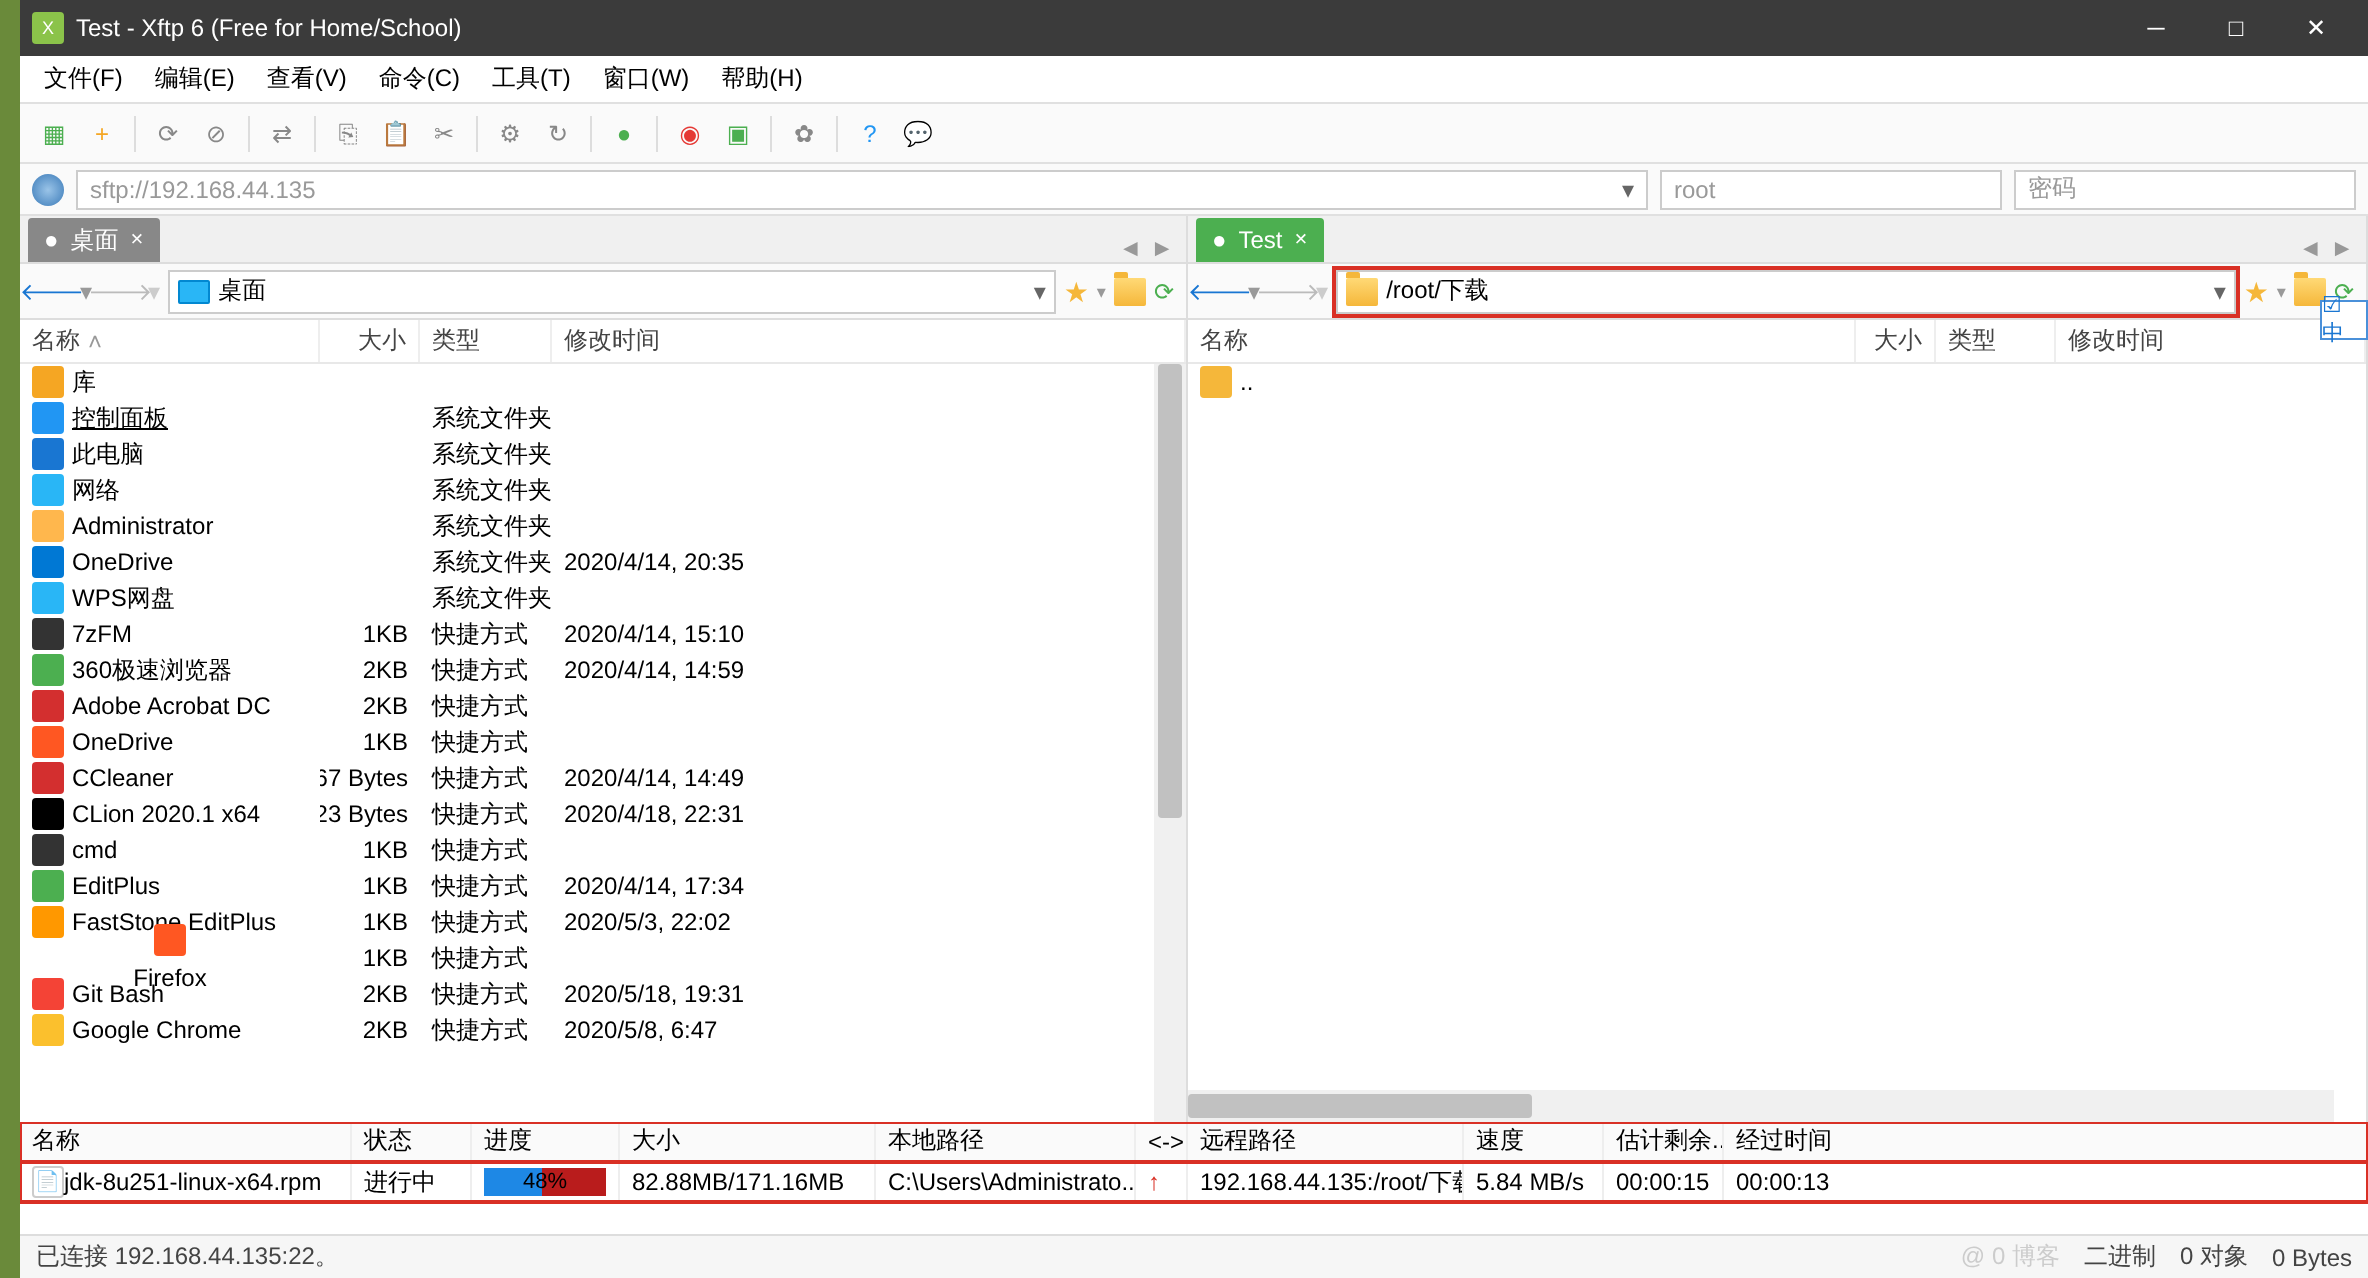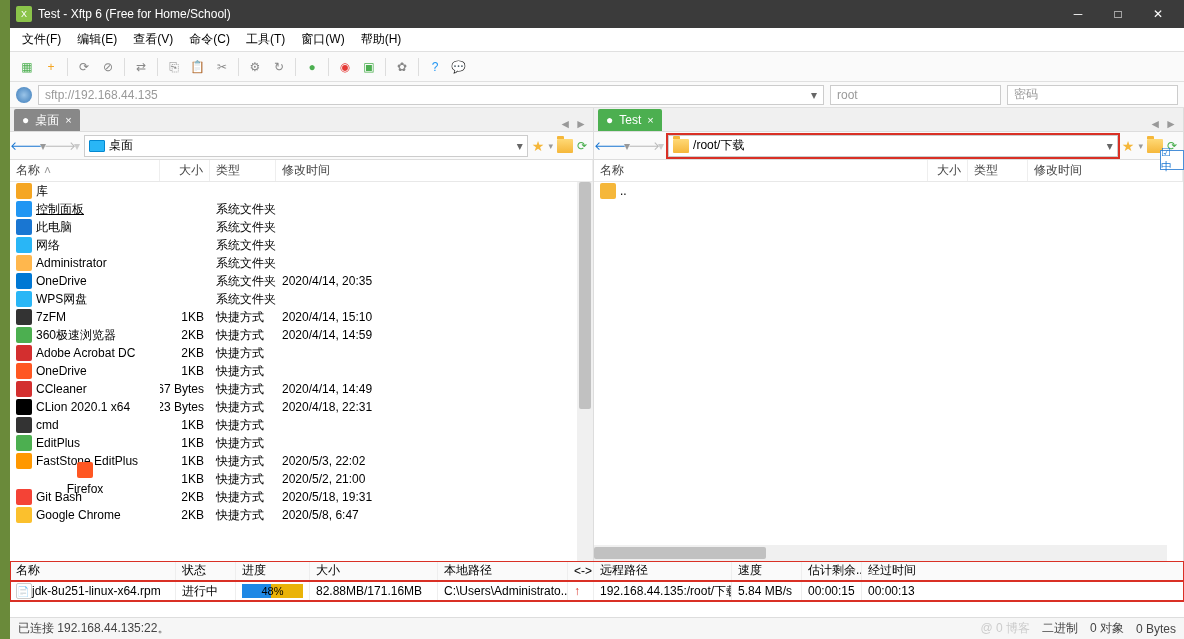--- a/index.html
+++ b/index.html
@@ -49,21 +49,21 @@
 .scrolly .thumb { position:absolute; left:2px; right:2px; top:0; height:60%; background:#c1c1c1; border-radius:2px; }
 .scrollx { position:absolute; left:0; right:16px; bottom:0; height:16px; background:#f0f0f0; }
 .scrollx .thumb { position:absolute; top:2px; bottom:2px; left:0; width:30%; background:#c1c1c1; border-radius:2px; }
 .bottomtabs { height:22px; background:#f0f0f0; border-top:1px solid #ddd; display:flex; align-items:center; }
 .btab { padding:0 10px; height:22px; display:flex; align-items:center; }
 .btab.active { background:#666; color:#fff; }
 .xferhdr { height:20px; background:#fafafa; border-bottom:1px solid #eee; display:flex; outline:2px solid #d93025; outline-offset:-1px; }
 .xferhdr .xc, .xferrow .xc { padding:0 6px; display:flex; align-items:center; border-right:1px solid #eee; overflow:hidden; white-space:nowrap; }
 .xferarea { height:56px; background:#fff; overflow:hidden; }
 .xferrow { height:20px; display:flex; outline:2px solid #d93025; outline-offset:-1px; }
-.prog { width:100%; height:14px; background:#eab308; position:relative; }
+.prog { width:100%; height:14px; background:#b91c1c; position:relative; }
 .prog .fill { position:absolute; left:0; top:0; bottom:0; background:#1e88e5; }
 .prog .txt { position:absolute; inset:0; display:flex; align-items:center; justify-content:center; font-size:11px; }
 .statusbar { height:22px; background:#f6f6f6; border-top:1px solid #ddd; display:flex; align-items:center; padding:0 8px; color:#444; }
 .statusbar .sr { margin-left:auto; display:flex; gap:12px; align-items:center; }
 .watermark { color:#ccc; }
 .arrowred { color:#d93025; font-weight:bold; }
 .floatbtn { position:absolute; right:0; top:150px; width:24px; height:20px; background:#fff; border:1px solid #4a90d9; display:flex; align-items:center; justify-content:center; color:#1976d2; font-size:11px; }
 </style>
 </head>
 <body>
@@ -322,38 +322,38 @@
               <div class="c" style="width: 50px; justify-content: flex-end;">1KB</div>
               <div class="c" style="width: 66px;">快捷方式</div>
             </div>
             <div class="frow">
               <div class="c" style="width: 150px;">
                 <span class="ic" style="background: rgb(76, 175, 80);"></span>
                 <span>EditPlus</span>
               </div>
               <div class="c" style="width: 50px; justify-content: flex-end;">1KB</div>
               <div class="c" style="width: 66px;">快捷方式</div>
+              <div class="c" style="flex: 1 1 0%;">2020/4/14, 17:34</div>
             </div>
             <div class="frow">
               <div class="c" style="width: 150px;">
                 <span class="ic" style="background: rgb(255, 152, 0);"></span>
                 <span>FastStone EditPlus</span>
               </div>
               <div class="c" style="width: 50px; justify-content: flex-end;">1KB</div>
               <div class="c" style="width: 66px;">快捷方式</div>
               <div class="c" style="flex: 1 1 0%;">2020/5/3, 22:02</div>
             </div>
             <div class="frow">
               <div class="c" style="width: 150px; flex-direction: column;">
                 <span class="ic" style="background: rgb(255, 87, 34);"></span>
                 <span>Firefox</span>
               </div>
               <div class="c" style="width: 50px; justify-content: flex-end;">1KB</div>
               <div class="c" style="width: 66px;">快捷方式</div>
-              <div class="c" style="flex: 1 1 0%;">2020/5/2, 21:00</div>
             </div>
             <div class="frow">
               <div class="c" style="width: 150px;">
                 <span class="ic" style="background: rgb(244, 67, 54);"></span>
                 <span>Git Bash</span>
               </div>
               <div class="c" style="width: 50px; justify-content: flex-end;">2KB</div>
               <div class="c" style="width: 66px;">快捷方式</div>
               <div class="c" style="flex: 1 1 0%;">2020/5/18, 19:31</div>
             </div>

